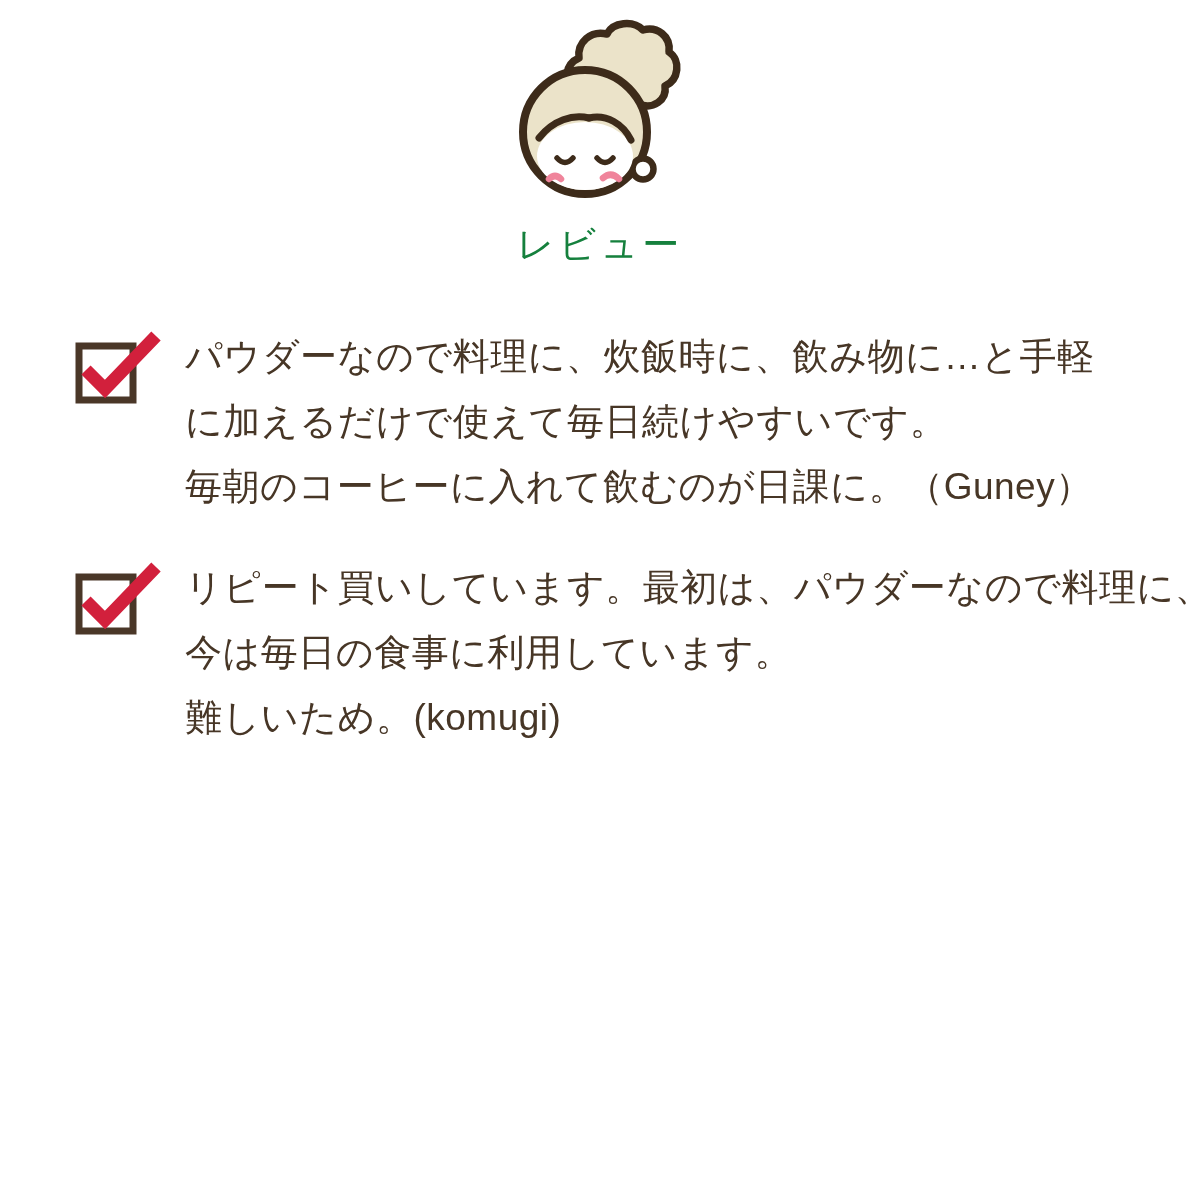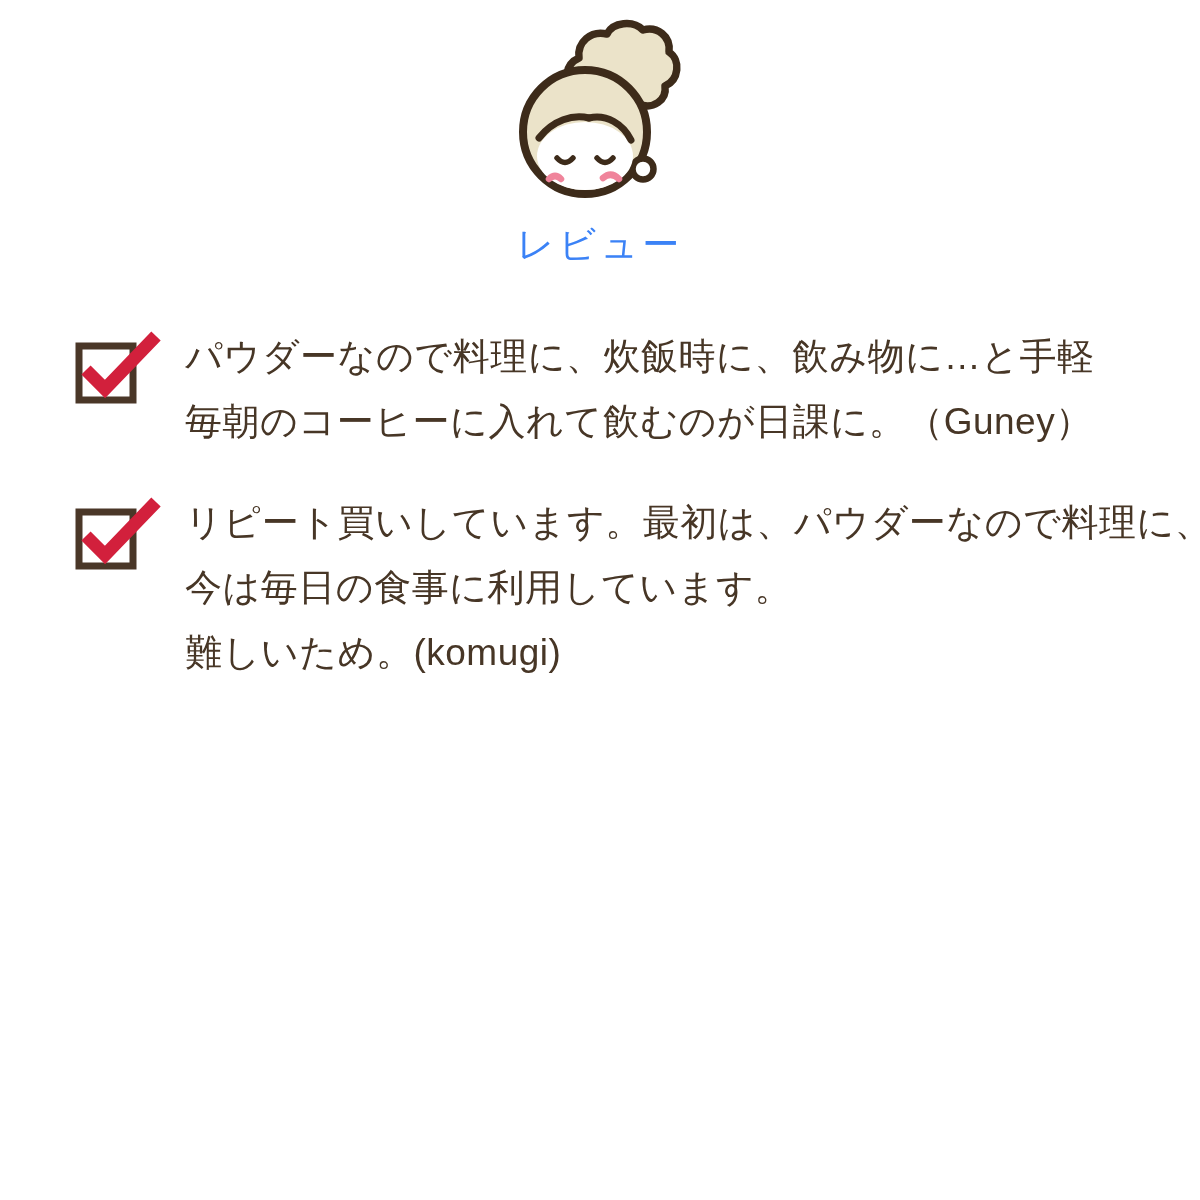--- a/index.html
+++ b/index.html
@@ -12,21 +12,21 @@
     color:#473626;
     overflow:hidden;
   }
   .header { padding-top:22px; text-align:center; }
   .face-icon { display:block; margin:0 auto; width:178px; height:195px; overflow:visible; }
   .page-title {
     margin-top:6px;
     font-size:37px;
     line-height:44px;
     letter-spacing:4px;
-    color:#3b82f6;
+    color:#15803d;
   }
   .reviews { margin-top:57px; }
   .review-row {
     display:flex;
     align-items:flex-start;
     padding-left:72px;
     margin-bottom:36px;
   }
   .checkbox-svg {
     flex:0 0 auto;
@@ -74,20 +74,21 @@
 
   <div class="reviews">
 
     <div class="review-row">
       <svg class="checkbox-svg" viewBox="0 0 92 78" xmlns="http://www.w3.org/2000/svg">
         <rect x="7" y="18" width="54" height="54" fill="#ffffff" stroke="#4a3728" stroke-width="7"></rect>
         <path d="M14,42 L33,61 L84,8" fill="none" stroke="#d2203c" stroke-width="13" stroke-linecap="butt" stroke-linejoin="miter"></path>
       </svg>
       <div class="review-text">
         <div class="review-line">パウダーなので料理に、炊飯時に、飲み物に…と手軽</div>
+        <div class="review-line">に加えるだけで使えて毎日続けやすいです。</div>
         <div class="review-line">毎朝のコーヒーに入れて飲むのが日課に。（Guney）</div>
       </div>
     </div>
 
 
     <div class="review-row">
       <svg class="checkbox-svg" viewBox="0 0 92 78" xmlns="http://www.w3.org/2000/svg">
         <rect x="7" y="18" width="54" height="54" fill="#ffffff" stroke="#4a3728" stroke-width="7"></rect>
         <path d="M14,42 L33,61 L84,8" fill="none" stroke="#d2203c" stroke-width="13" stroke-linecap="butt" stroke-linejoin="miter"></path>
       </svg>

